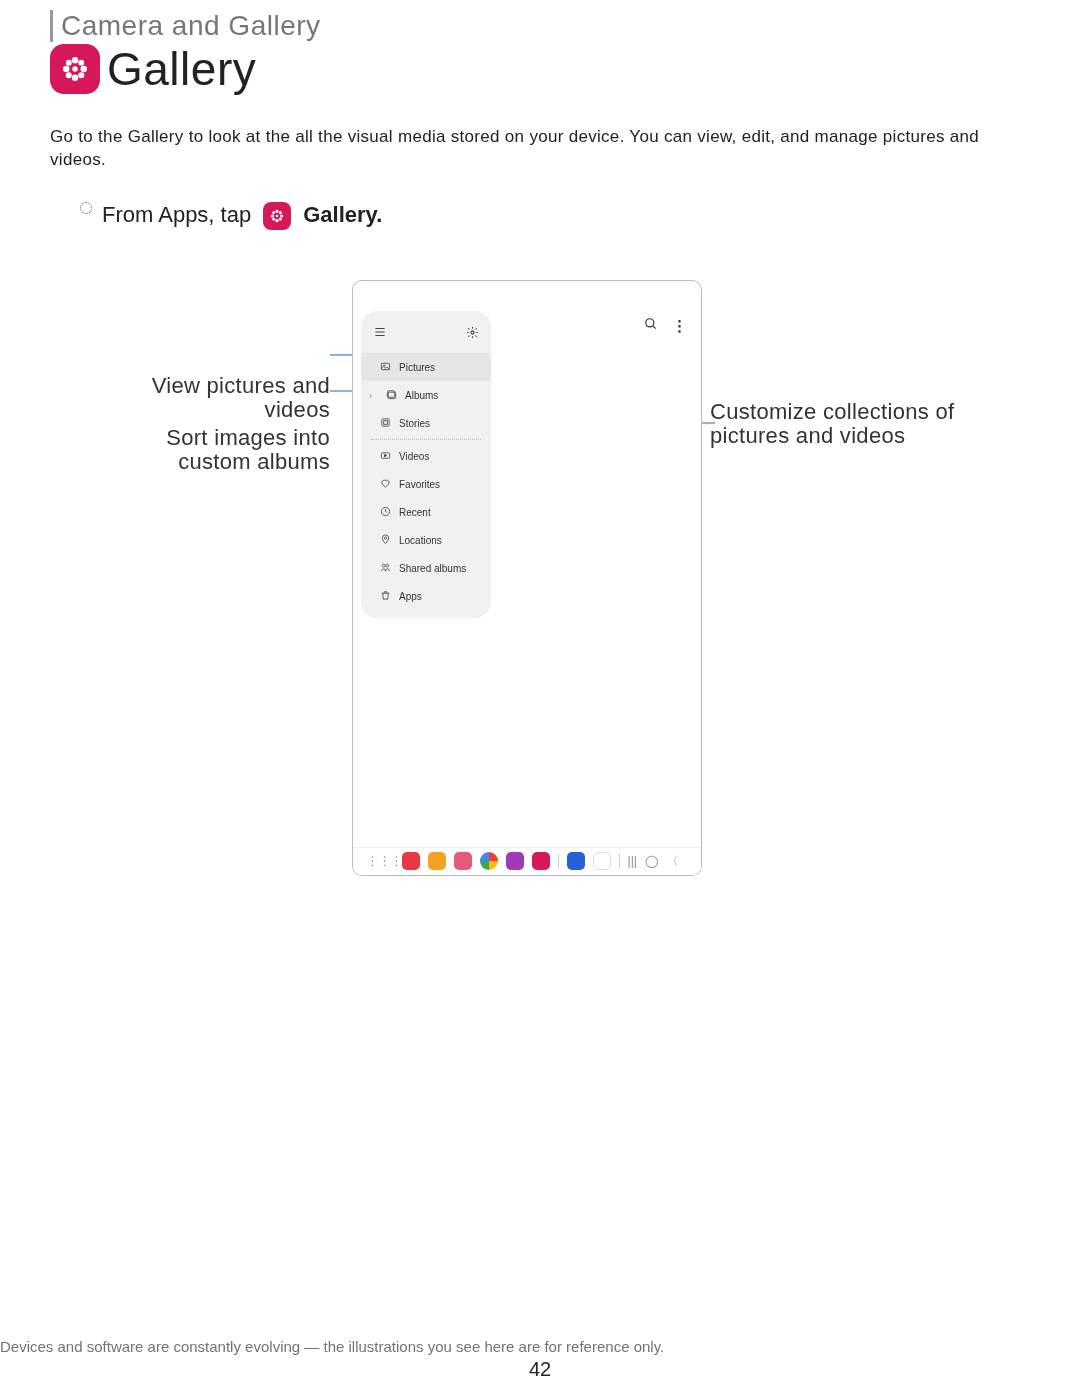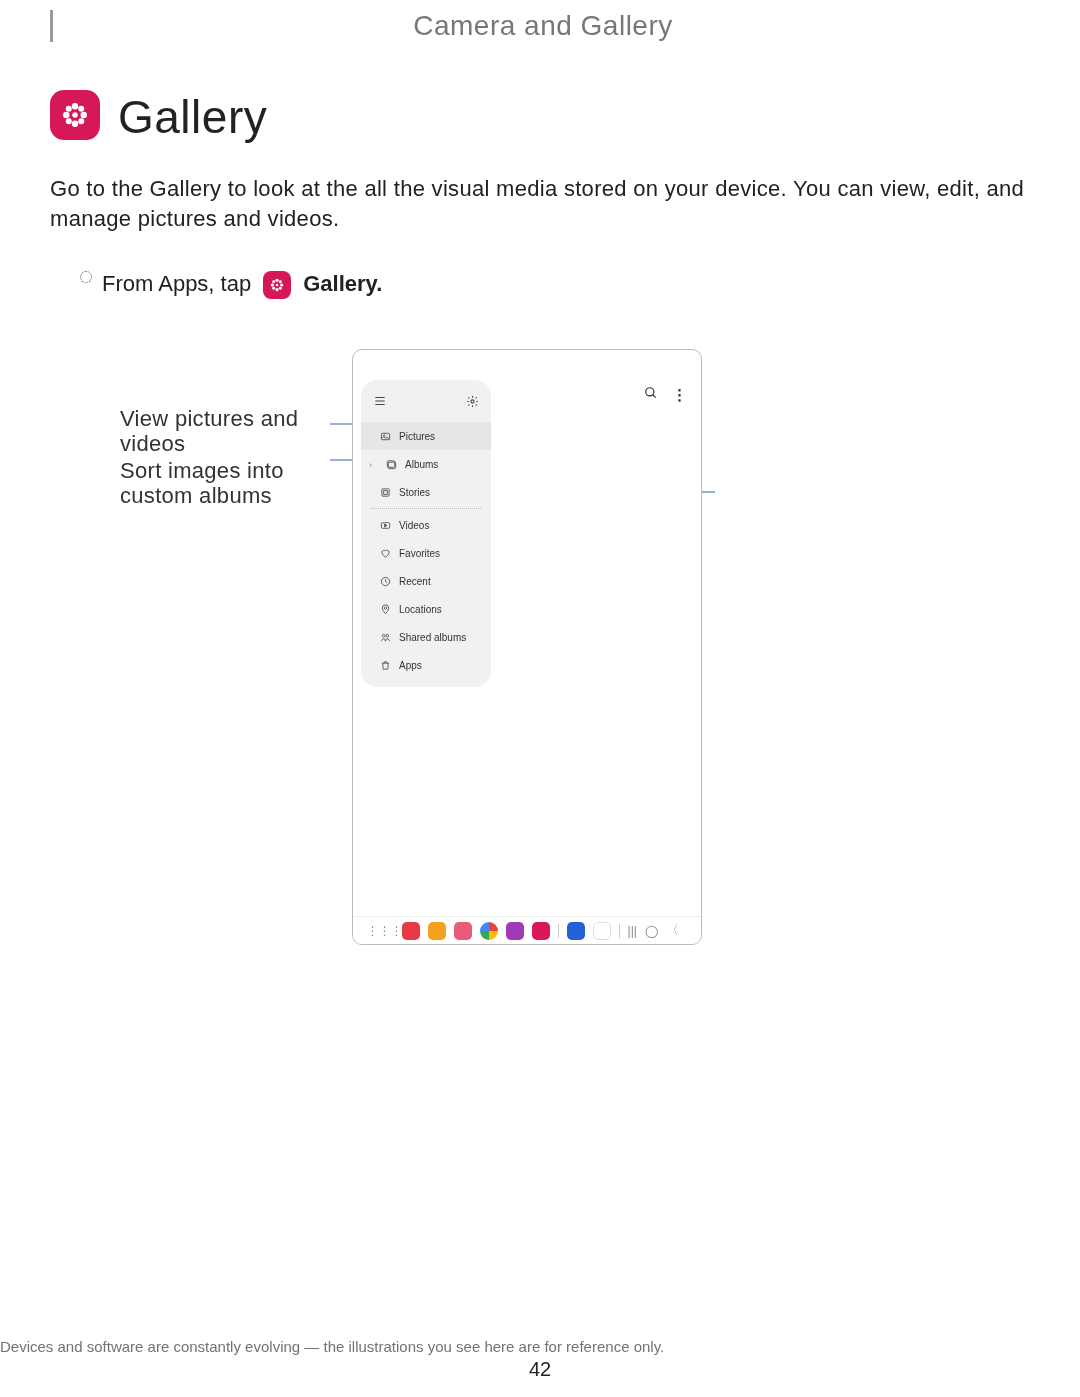--- a/index.html
+++ b/index.html
@@ -11,56 +11,55 @@
     color: #333;
     position: relative;
   }
   .page {
     padding: 10px 55px 0 50px;
     position: relative;
   }
   .header-bar {
     border-left: 3px solid #999;
     padding-left: 8px;
-    text-align: center;
   }
   .breadcrumb {
     font-size: 28px;
     color: #777;
     font-weight: 400;
     letter-spacing: 0.5px;
   }
   .title-row {
     display: flex;
-    gap: 18px;
+    align-items: center;
+    gap: 7px;
     margin-bottom: 30px;
-    margin-top: 48px;
   }
   .gallery-icon-lg {
     width: 50px;
     height: 50px;
     border-radius: 14px;
     background: #d6185a;
     display: flex;
     align-items: center;
     justify-content: center;
     flex-shrink: 0;
   }
   .gallery-icon-lg svg { width: 30px; height: 30px; }
   h1.title {
     font-size: 46px;
     font-weight: 400;
     color: #222;
     letter-spacing: 0.5px;
   }
   .intro {
-    font-size: 22px;
+    font-size: 17px;
     color: #222;
     line-height: 1.35;
-    margin-bottom: 38px;
+    margin-bottom: 30px;
     letter-spacing: 0.3px;
   }
   .instruction {
     display: flex;
     align-items: flex-start;
     gap: 10px;
     margin-left: 30px;
     font-size: 22px;
     color: #222;
   }
@@ -202,21 +201,21 @@
   .vdiv { width:1px; height:14px; background:#ccc; }
   .navbtn { color:#888; font-size:12px; }
 
   .callout {
     position: absolute;
     font-size: 22px;
     color: #333;
     line-height: 1.1;
     letter-spacing: 0.3px;
   }
-  .callout.left { width: 210px; }
+  .callout.left { text-align: right; width: 210px; margin-top: 36px; }
   .callout.right { text-align: left; width: 260px; }
   .c1 { left: 70px; top: 58px; }
   .c2 { left: 70px; top: 110px; }
   .c3 { left: 660px; top: 120px; }
 
   svg.line { position: absolute; pointer-events: none; }
 
   .footnote {
     position: absolute;
     bottom: 42px;
@@ -281,20 +280,21 @@
           </g>
         </svg>
     </span>
     <span class="bold">Gallery.</span>
   </div>
 
   <div class="figure-wrap">
 
     <div class="callout left c1">View pictures and videos</div>
     <div class="callout left c2">Sort images into custom albums</div>
+    <div class="callout right c3">Customize collections of pictures and videos</div>
 
     <svg class="line" style="left:280px; top:70px;" width="50" height="10">
         <line x1="0" y1="5" x2="50" y2="5" stroke="#2a62b8" stroke-width="1"></line>
       </svg>
     <svg class="line" style="left:280px; top:106px;" width="56" height="30">
         <polyline points="0,5 50,5 50,26" fill="none" stroke="#2a62b8" stroke-width="1"></polyline>
       </svg>
     <svg class="line" style="left:375px; top:138px;" width="290" height="10">
         <line x1="0" y1="5" x2="290" y2="5" stroke="#2a62b8" stroke-width="1"></line>
       </svg>

